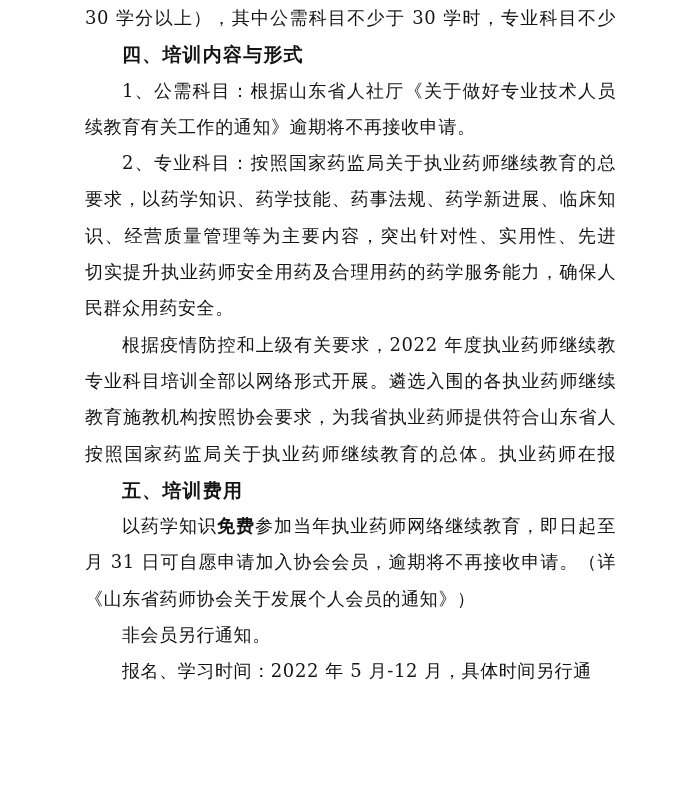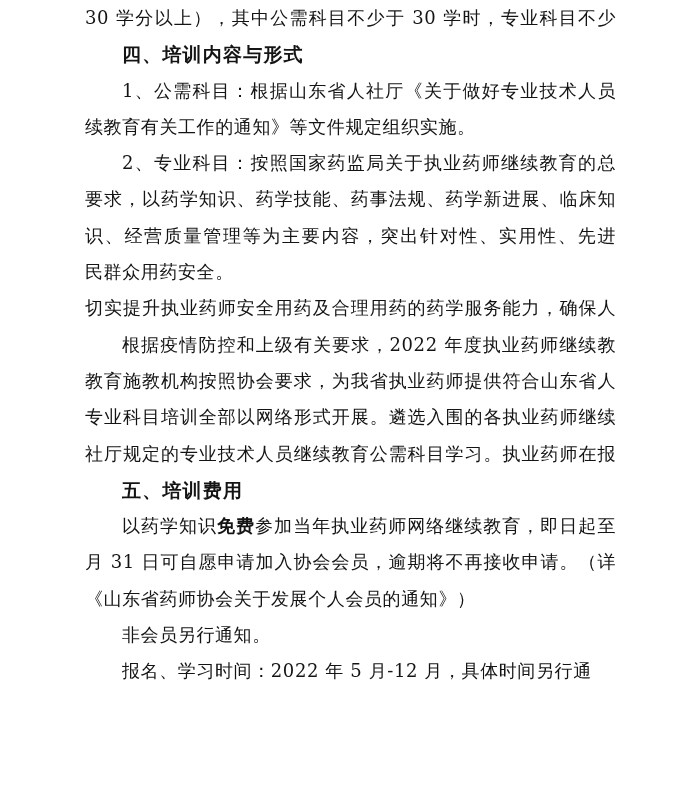--- a/index.html
+++ b/index.html
@@ -49,30 +49,30 @@
   }
 </style>
 </head>
 <body>
 
 <div class="page">
   <div class="doc-body" id="doc-body">
       <div class="line body justify"><span class="seg">30 学分以上），其中公需科目不少于 30 学时，专业科目不少于 60</span></div>
       <div class="line heading indent"><span class="seg bold">四、培训内容与形式</span></div>
       <div class="line body indent justify"><span class="seg">1、公需科目：根据山东省人社厅《关于做好专业技术人员继</span></div>
-      <div class="line body"><span class="seg">续教育有关工作的通知》等文件规定组织实施。</span></div>
+      <div class="line body"><span class="seg">续教育有关工作的通知》逾期将不再接收申请。</span></div>
       <div class="line body indent justify"><span class="seg">2、专业科目：按照国家药监局关于执业药师继续教育的总体</span></div>
       <div class="line body justify"><span class="seg">要求，以药学知识、药学技能、药事法规、药学新进展、临床知</span></div>
       <div class="line body justify"><span class="seg">识、经营质量管理等为主要内容，突出针对性、实用性、先进性，</span></div>
+      <div class="line body justify"><span class="seg">切实提升执业药师安全用药及合理用药的药学服务能力，确保人</span></div>
       <div class="line body"><span class="seg">民群众用药安全。</span></div>
-      <div class="line body justify"><span class="seg">切实提升执业药师安全用药及合理用药的药学服务能力，确保人</span></div>
       <div class="line body indent justify"><span class="seg">根据疫情防控和上级有关要求，2022 年度执业药师继续教育</span></div>
+      <div class="line body justify"><span class="seg">专业科目培训全部以网络形式开展。遴选入围的各执业药师继续</span></div>
       <div class="line body justify"><span class="seg">教育施教机构按照协会要求，为我省执业药师提供符合山东省人</span></div>
-      <div class="line body justify"><span class="seg">专业科目培训全部以网络形式开展。遴选入围的各执业药师继续</span></div>
-      <div class="line body justify"><span class="seg">社厅规定的专业技术人员继续教育公需科目学习。执业药师在报</span></div>
+      <div class="line body justify"><span class="seg">按照国家药监局关于执业药师继续教育的总体。执业药师在报</span></div>
       <div class="line heading indent"><span class="seg bold">五、培训费用</span></div>
       <div class="line body indent justify"><span class="seg">以药学知识</span><span class="seg bold">免费</span><span class="seg">参加当年执业药师网络继续教育，即日起至 5</span></div>
       <div class="line body justify"><span class="seg">月 31 日可自愿申请加入协会会员，逾期将不再接收申请。（详见</span></div>
       <div class="line body"><span class="seg">《山东省药师协会关于发展个人会员的通知》）</span></div>
       <div class="line body indent"><span class="seg">非会员另行通知。</span></div>
       <div class="line body indent"><span class="seg">报名、学习时间：2022 年 5 月-12 月，具体时间另行通知。</span></div>
     </div>
 </div>
 
 </body></html>

